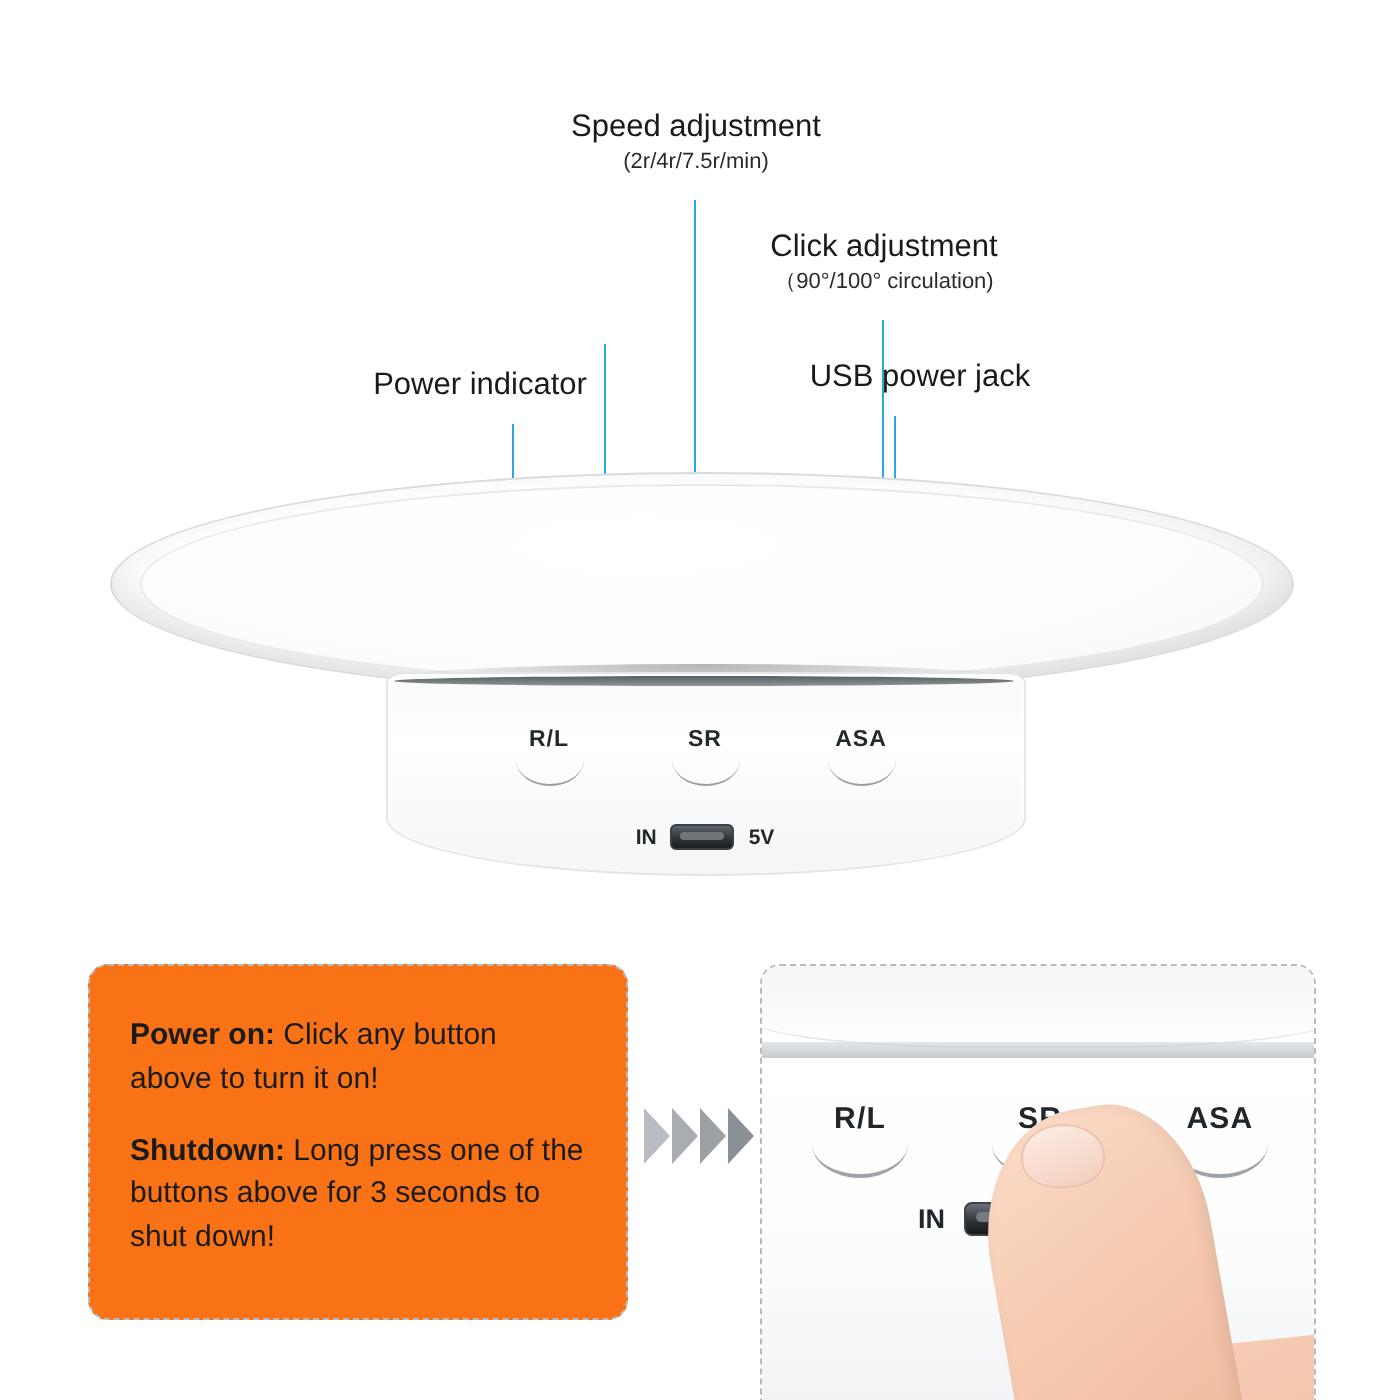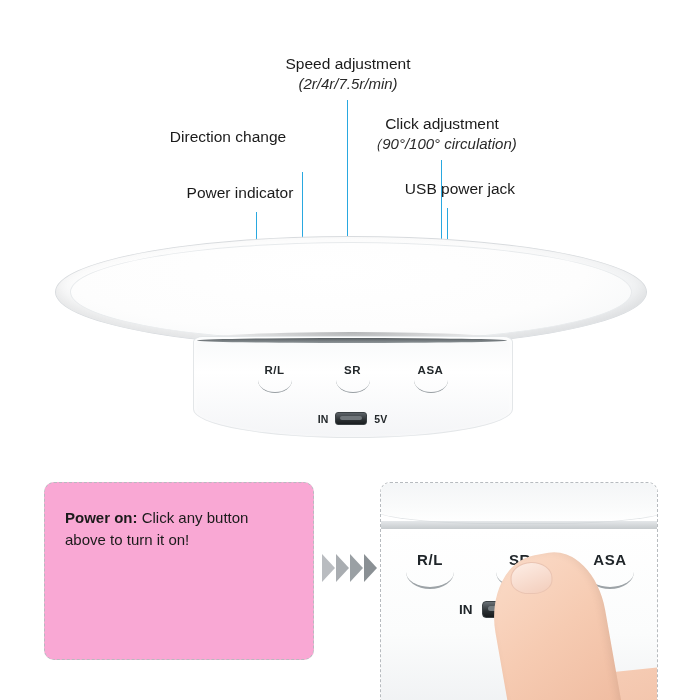--- a/index.html
+++ b/index.html
@@ -29,25 +29,24 @@
     position: absolute;
     text-align: center;
     line-height: 1.25;
   }
   .callout .ctitle {
     font-size: 15.5px;
     color: #1a1a1a;
     white-space: nowrap;
   }
   .callout .csub {
-    font-size: 15px;
+    font-size: 11px;
     color: #2a2a2a;
     white-space: nowrap;
     margin-top: 2px;
-    font-style: italic;
   }
 
   .c-speed   { left: 268px; top: 30px;  width: 160px; }
   .c-angle   { left: 352px; top: 90px;  width: 180px; }
   .c-dir     { left: 108px; top: 103px; width: 240px; }
   .c-power   { left: 160px; top: 159px; width: 160px; }
   .c-usb     { left: 385px; top: 155px; width: 150px; }
 
   
   .lead {
@@ -200,21 +199,21 @@
   .note {
     position: absolute;
     left: 44px;
     top: 458px;
     width: 270px;
     height: 178px;
     border: 1.6px dashed #b7bbbf;
     border-radius: 10px;
     box-sizing: border-box;
     padding: 24px 20px;
-    background: #f9a8d4;
+    background: #f97316;
   }
   .note p {
     margin: 0 0 14px 0;
     font-size: 15px;
     line-height: 1.45;
     color: #1b1b1b;
   }
   .note p:last-child { margin-bottom: 0; }
   .note b { font-weight: 700; }
 
@@ -354,21 +353,20 @@
     <div class="ctitle">Speed adjustment</div>
     <div class="csub">(2r/4r/7.5r/min)</div>
   </div>
 
   <div class="callout c-angle">
     <div class="ctitle">Click adjustment</div>
     <div class="csub">（90°/100° circulation)</div>
   </div>
 
   <div class="callout c-dir">
-    <div class="ctitle">Direction change</div>
   </div>
 
   <div class="callout c-power">
     <div class="ctitle">Power indicator</div>
   </div>
 
   <div class="callout c-usb">
     <div class="ctitle">USB power jack</div>
   </div>
 
@@ -414,20 +412,23 @@
       <span>IN</span>
       <span class="jack"></span>
       <span>5V</span>
     </div>
   </div>
 
   <div class="note">
     <p>
       <b>Power on:</b><span> Click any button above to turn it on!</span>
     </p>
+    <p>
+      <b>Shutdown:</b><span> Long press one of the buttons above for 3 seconds to shut down!</span>
+    </p>
   </div>
 
   <div class="arrows">
     <span></span>
     <span></span>
     <span></span>
     <span></span>
   </div>
 
   <div class="photo">

